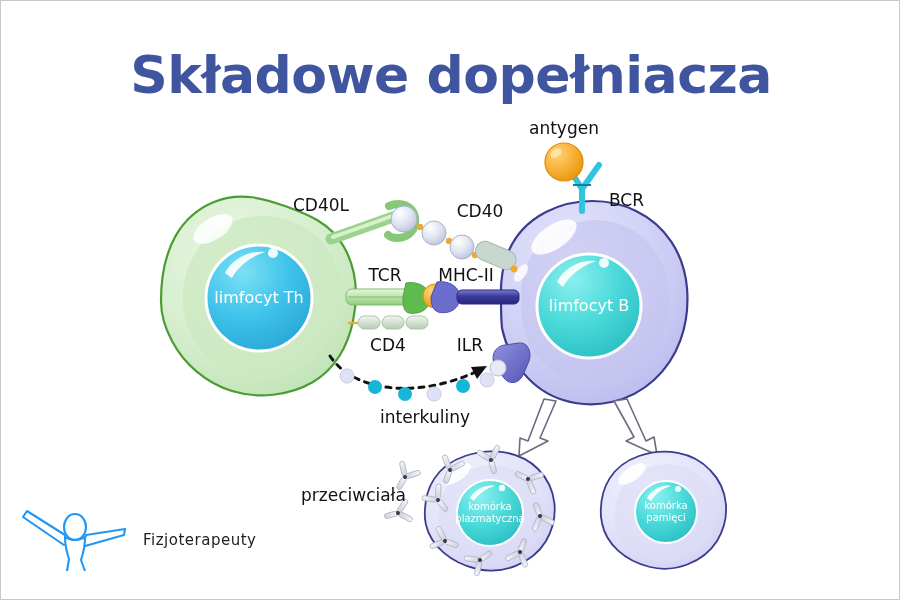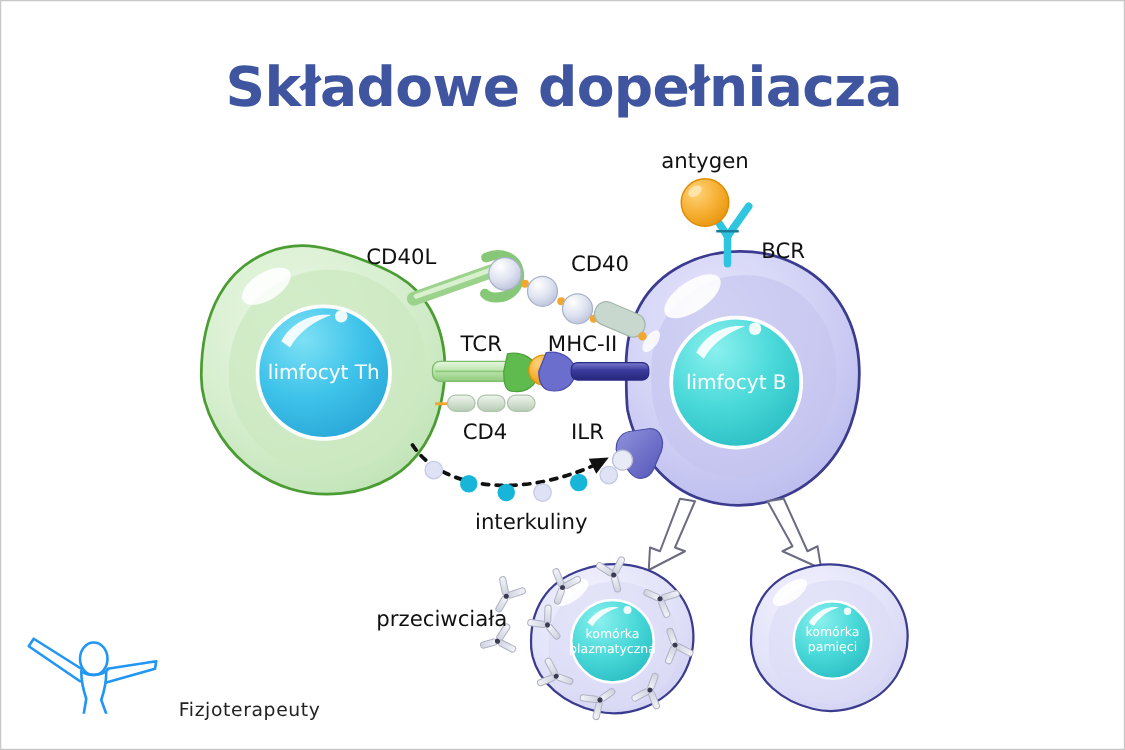--- a/index.html
+++ b/index.html
@@ -1,26 +1,26 @@
 <!DOCTYPE html>
 <html><head>
 <meta charset="utf-8">
 <style>
   html,body{margin:0;padding:0;background:#fff;}
   body{width:900px;height:600px;overflow:hidden;font-family:"Liberation Sans",sans-serif;}
   #page{position:relative;width:900px;height:600px;background:#ffffff;box-sizing:border-box;border:1px solid #c8c8c8;overflow:hidden;}
-  #title{position:absolute;left:0;top:44px;width:900px;text-align:center;font-size:44px;font-weight:bold;color:#4055a0;letter-spacing:-0.5px;font-family:"DejaVu Sans",sans-serif;}
+  #title{position:absolute;left:0;top:44px;width:900px;text-align:center;font-size:52px;font-weight:bold;color:#4055a0;letter-spacing:-0.5px;font-family:"DejaVu Sans",sans-serif;}
   svg#scene{position:absolute;left:0;top:0;width:900px;height:600px;}
   .lbl{font-family:"DejaVu Sans",sans-serif;fill:#111111;font-size:17px;}
   .cellname{font-family:"DejaVu Sans",sans-serif;fill:#ffffff;font-size:16px;}
   .cellname-sm{font-family:"DejaVu Sans",sans-serif;fill:#ffffff;font-size:10px;}
   
   #logo{position:absolute;left:16px;top:500px;width:250px;height:70px;}
   #logo-word{position:absolute;left:124px;top:0px;font-family:"DejaVu Sans",sans-serif;font-weight:bold;font-size:38px;color:#111;letter-spacing:-1px;line-height:40px;}
-  #logo-sub{position:absolute;left:126px;top:58px;font-family:"DejaVu Sans",sans-serif;font-size:15px;color:#222;letter-spacing:0.5px;}
+  #logo-sub{position:absolute;left:126px;top:30px;font-family:"DejaVu Sans",sans-serif;font-size:15px;color:#222;letter-spacing:0.5px;}
 </style>
 </head>
 <body>
 
 <div id="page">
 
   <div id="title">Składowe dopełniacza</div>
 
   <svg id="scene" viewBox="0 0 900 600">
     <defs>

